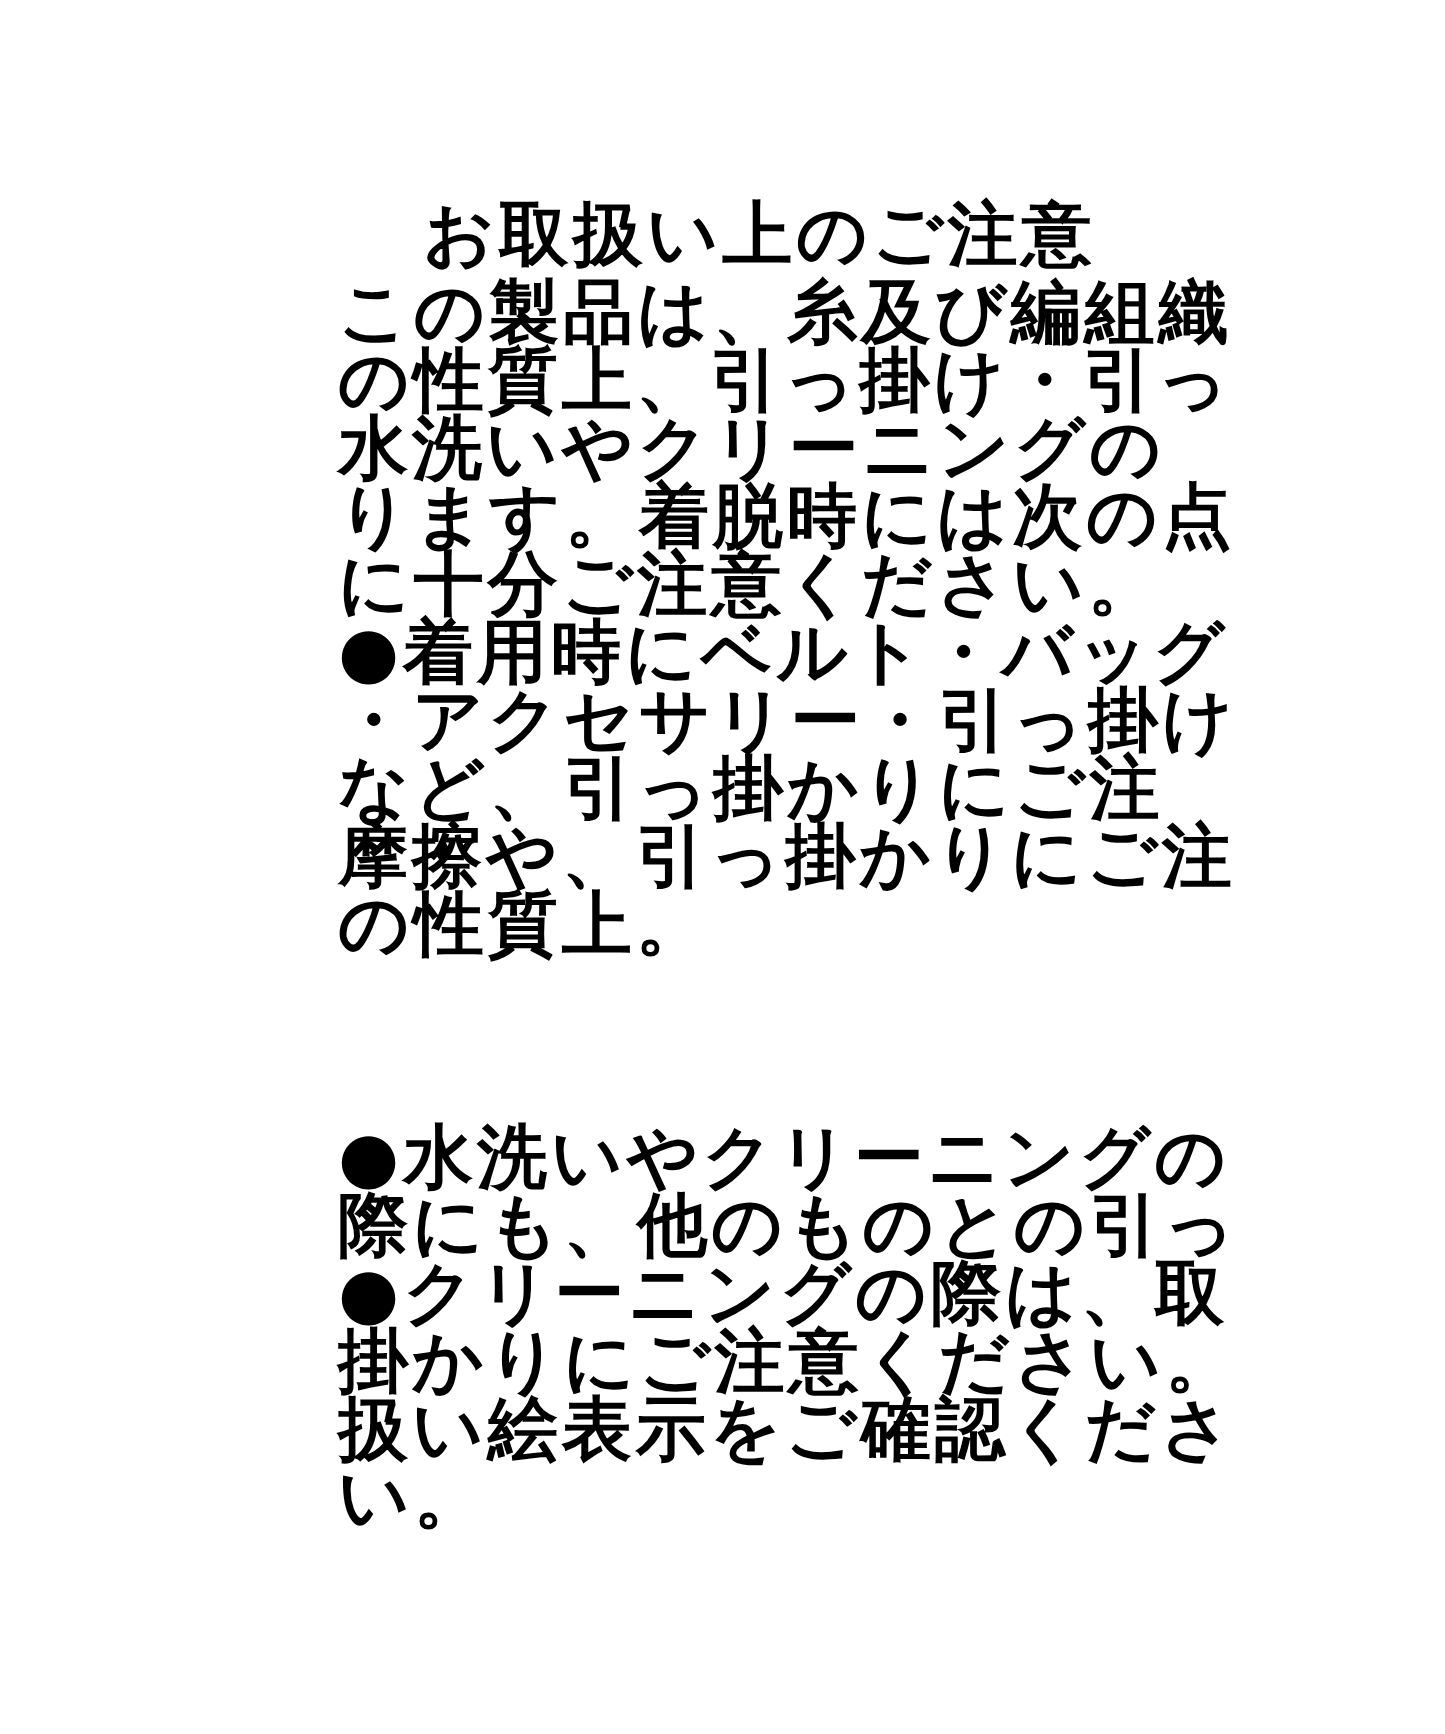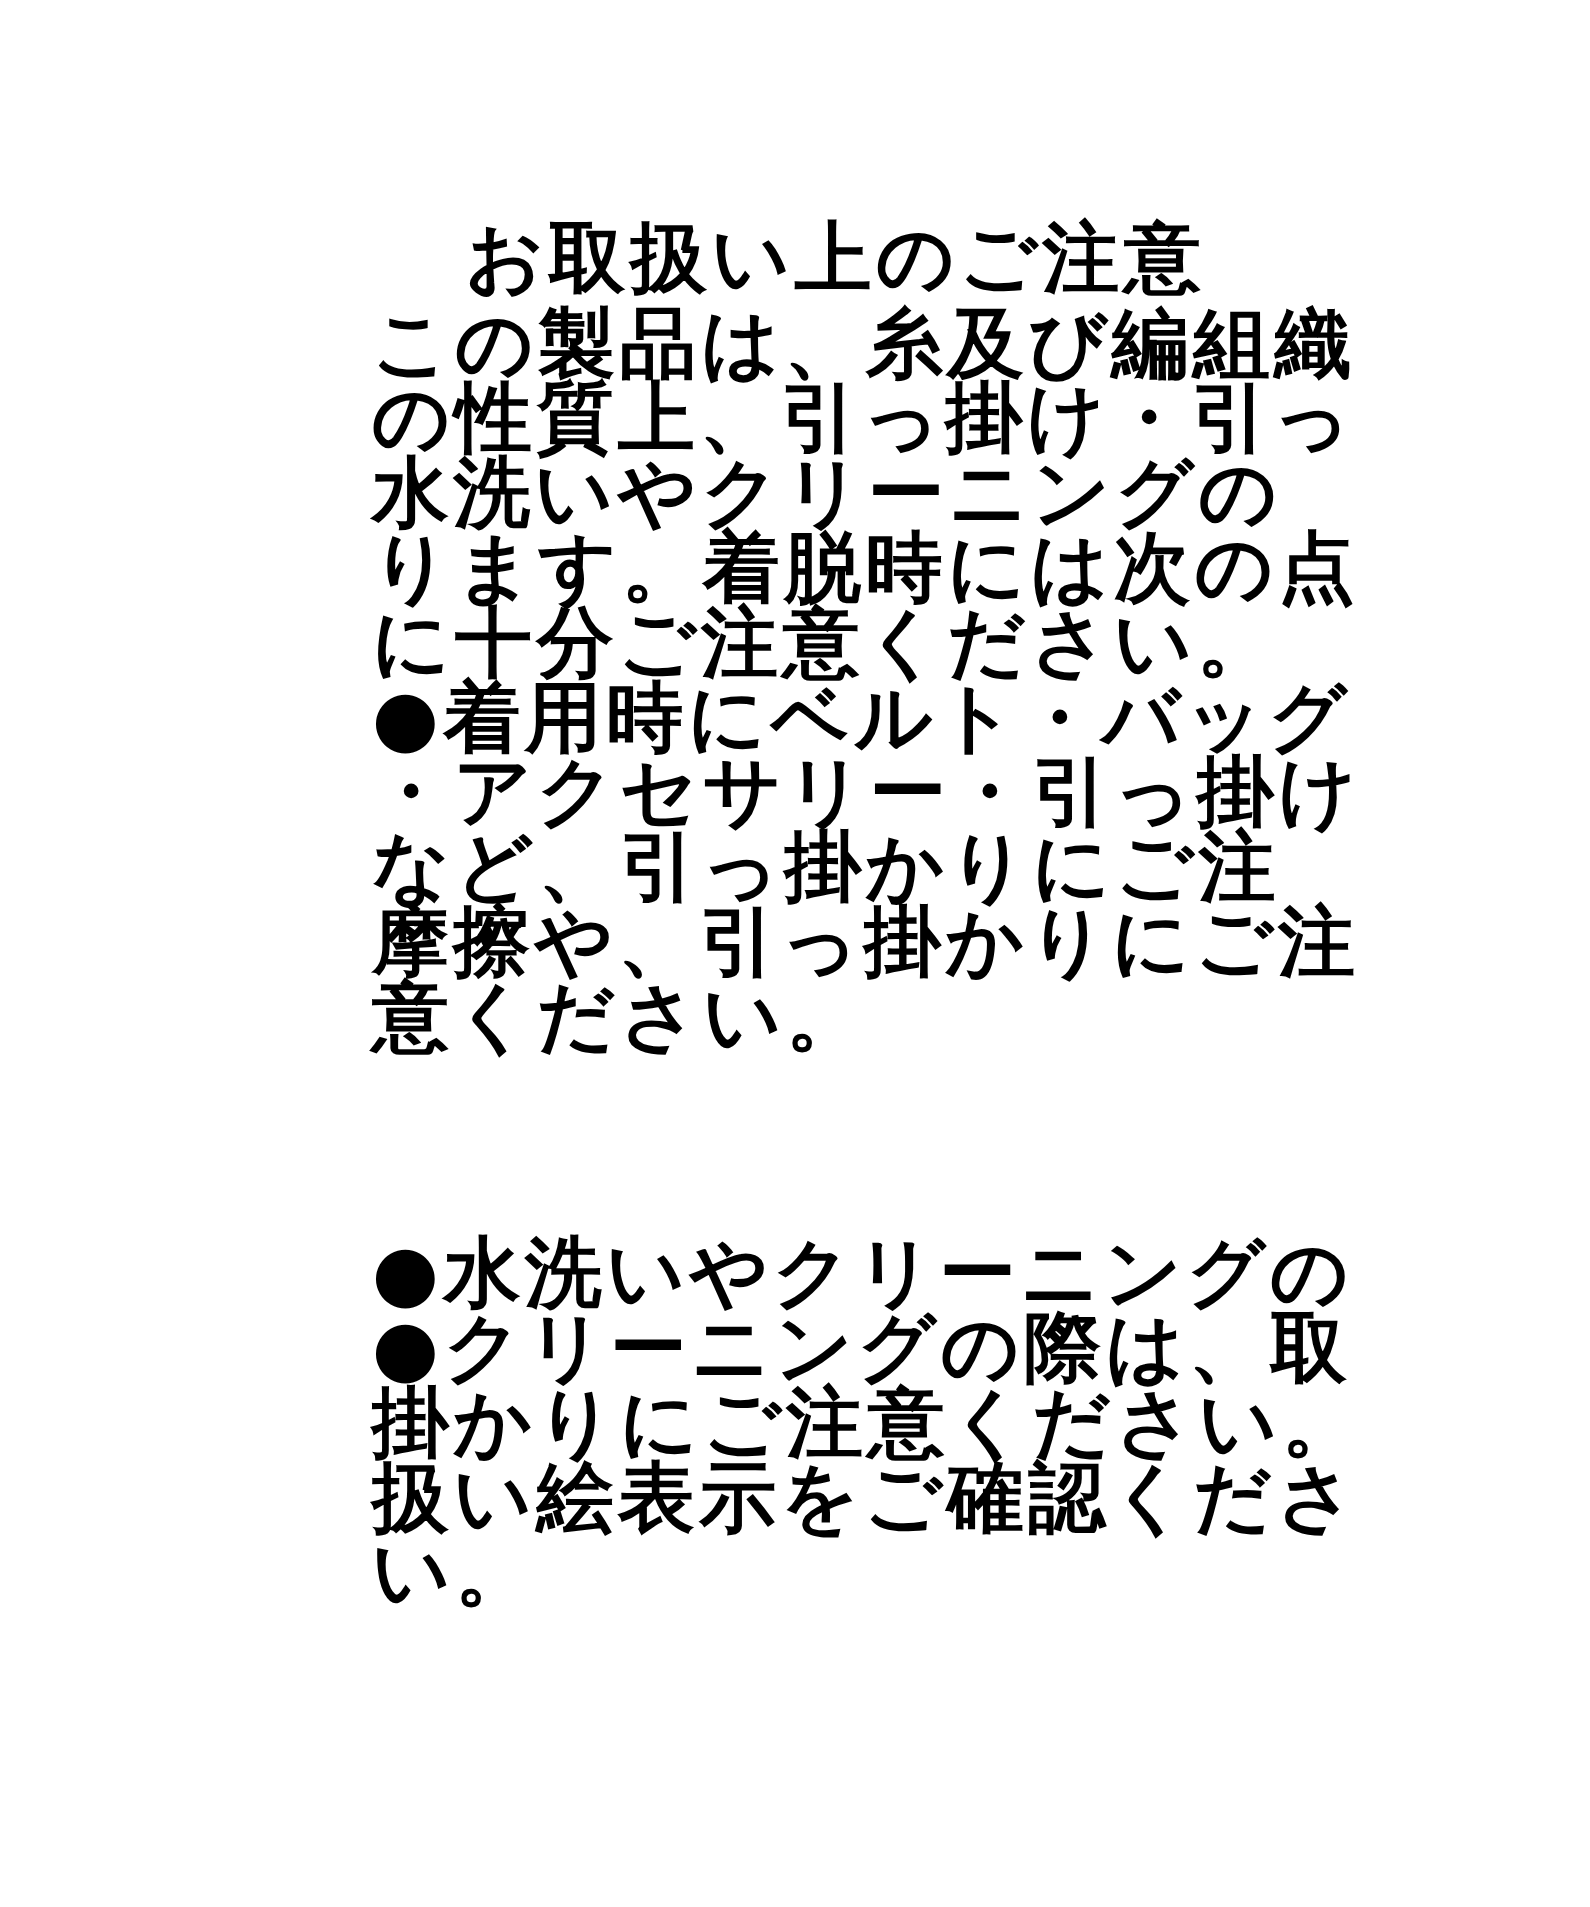--- a/index.html
+++ b/index.html
@@ -50,26 +50,27 @@
   <div>
     <div class="line">この製品は、糸及び編組織</div>
     <div class="line">の性質上、引っ掛け・引っ</div>
     <div class="line">水洗いやクリーニングの</div>
     <div class="line">ります。着脱時には次の点</div>
     <div class="line">に十分ご注意ください。</div>
     <div class="line">●着用時にベルト・バッグ</div>
     <div class="line">・アクセサリー・引っ掛け</div>
     <div class="line">など、引っ掛かりにご注</div>
     <div class="line">摩擦や、引っ掛かりにご注</div>
-    <div class="line">意ください。</div>
+    <div class="line">の性質上。</div>
   </div>
 
   <div class="section-gap"></div>
 
   <div>
     <div class="line">●水洗いやクリーニングの</div>
+    <div class="line">際にも、他のものとの引っ</div>
     <div class="line">●クリーニングの際は、取</div>
     <div class="line">掛かりにご注意ください。</div>
     <div class="line">扱い絵表示をご確認くださ</div>
     <div class="line">い。</div>
   </div>
 
 </div>
 
 </body></html>

